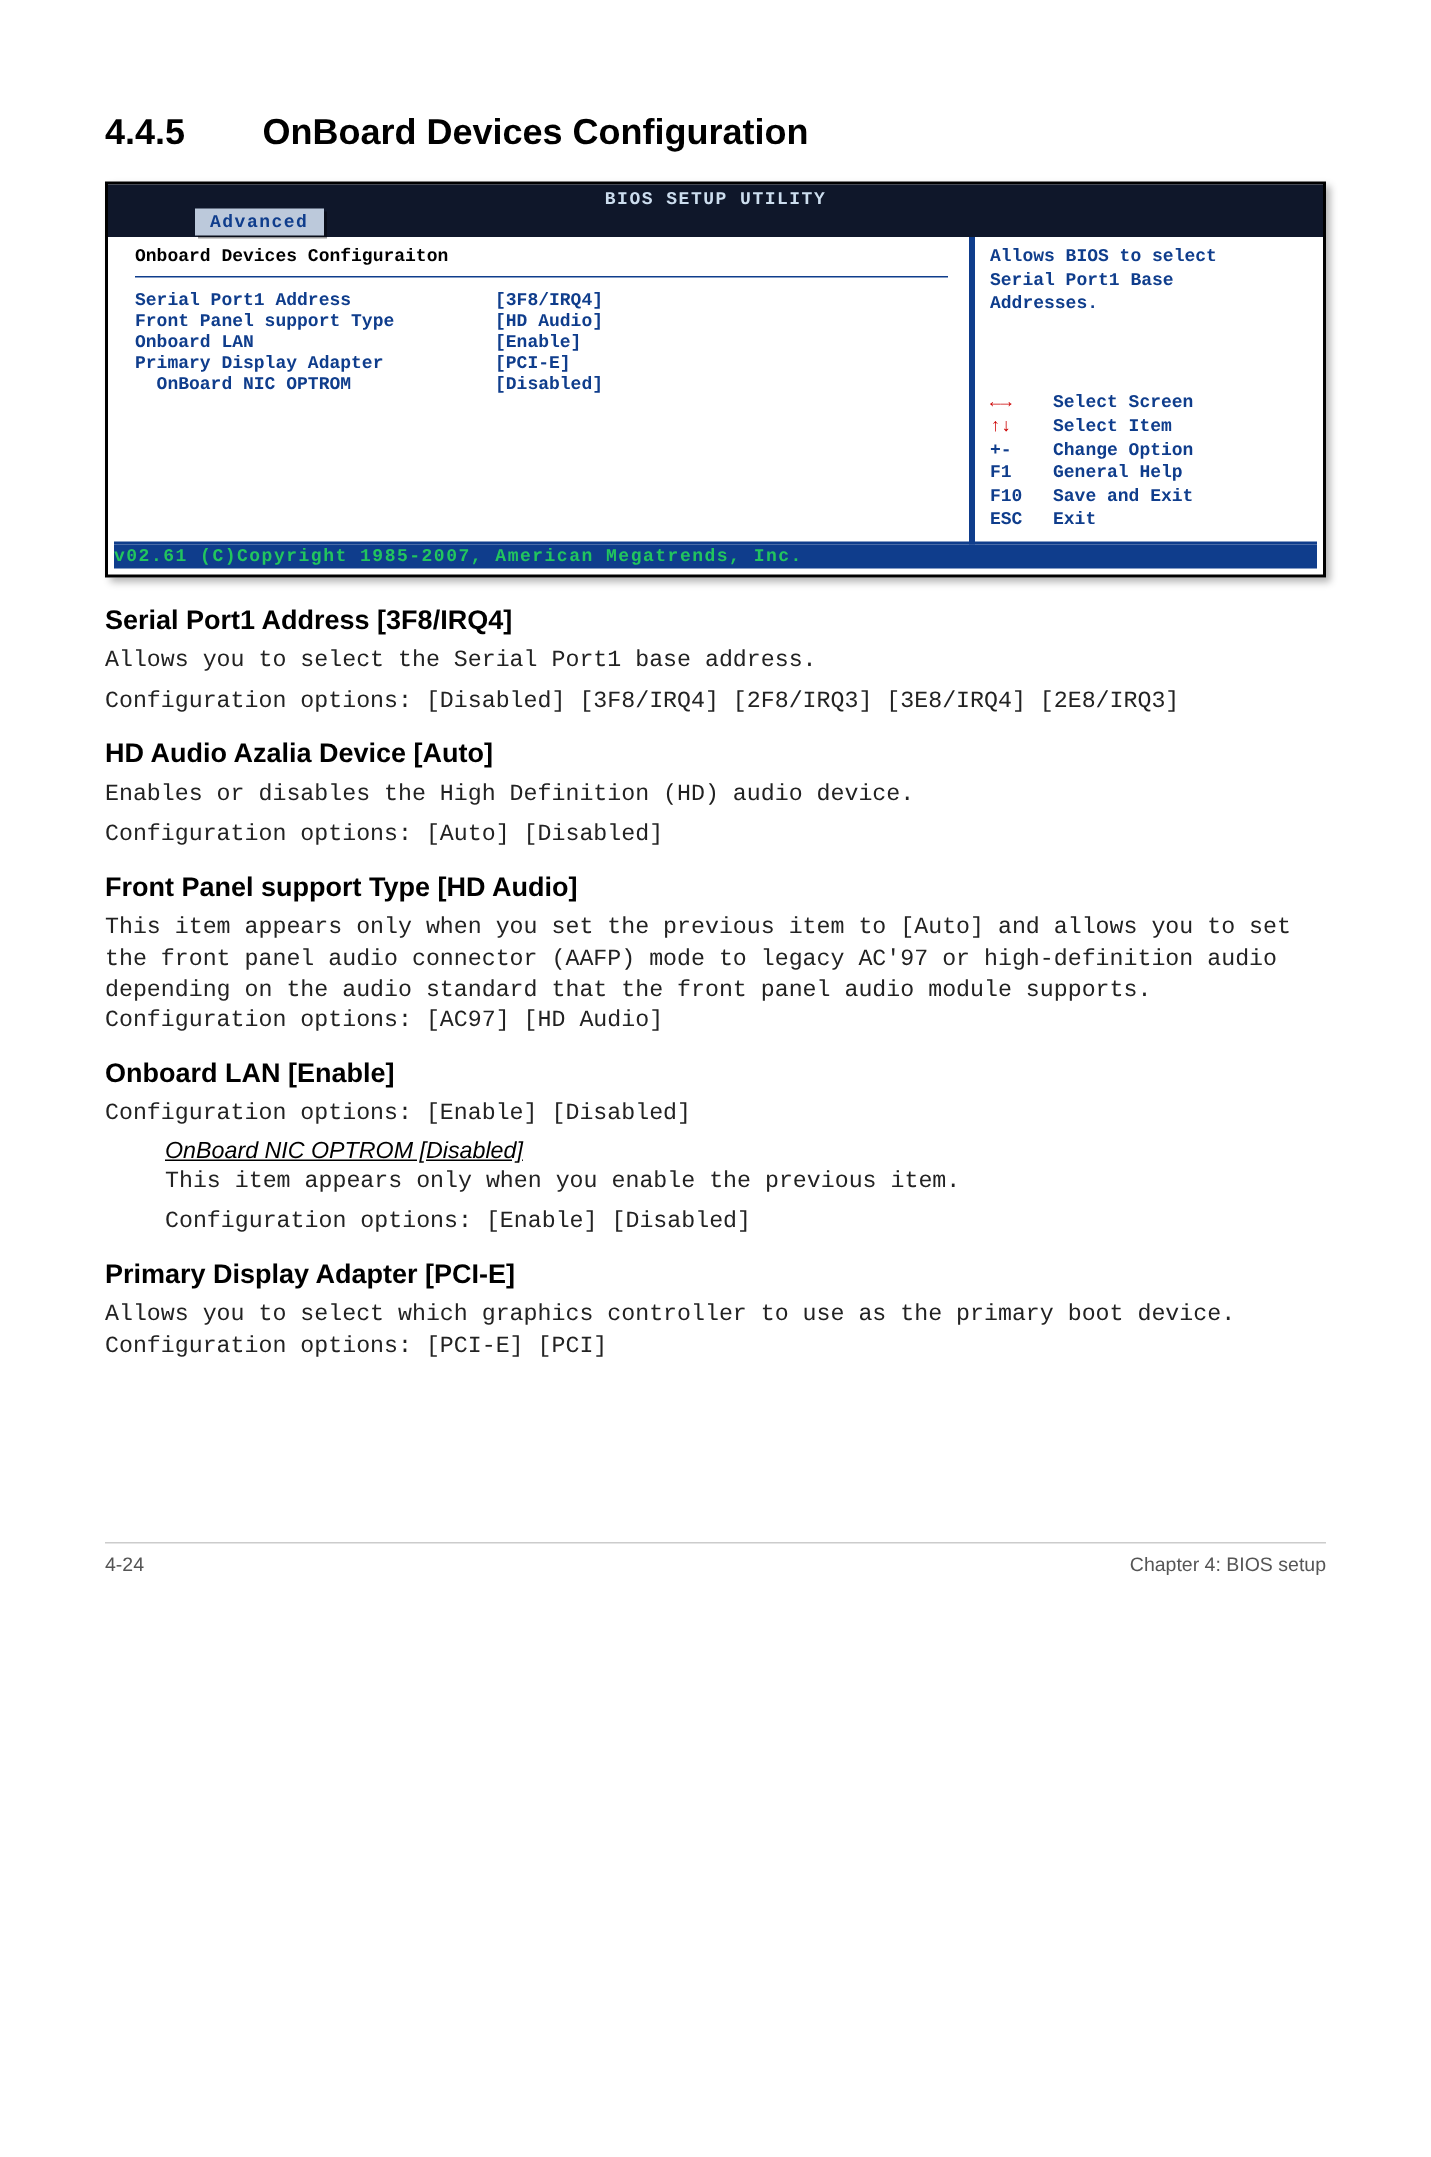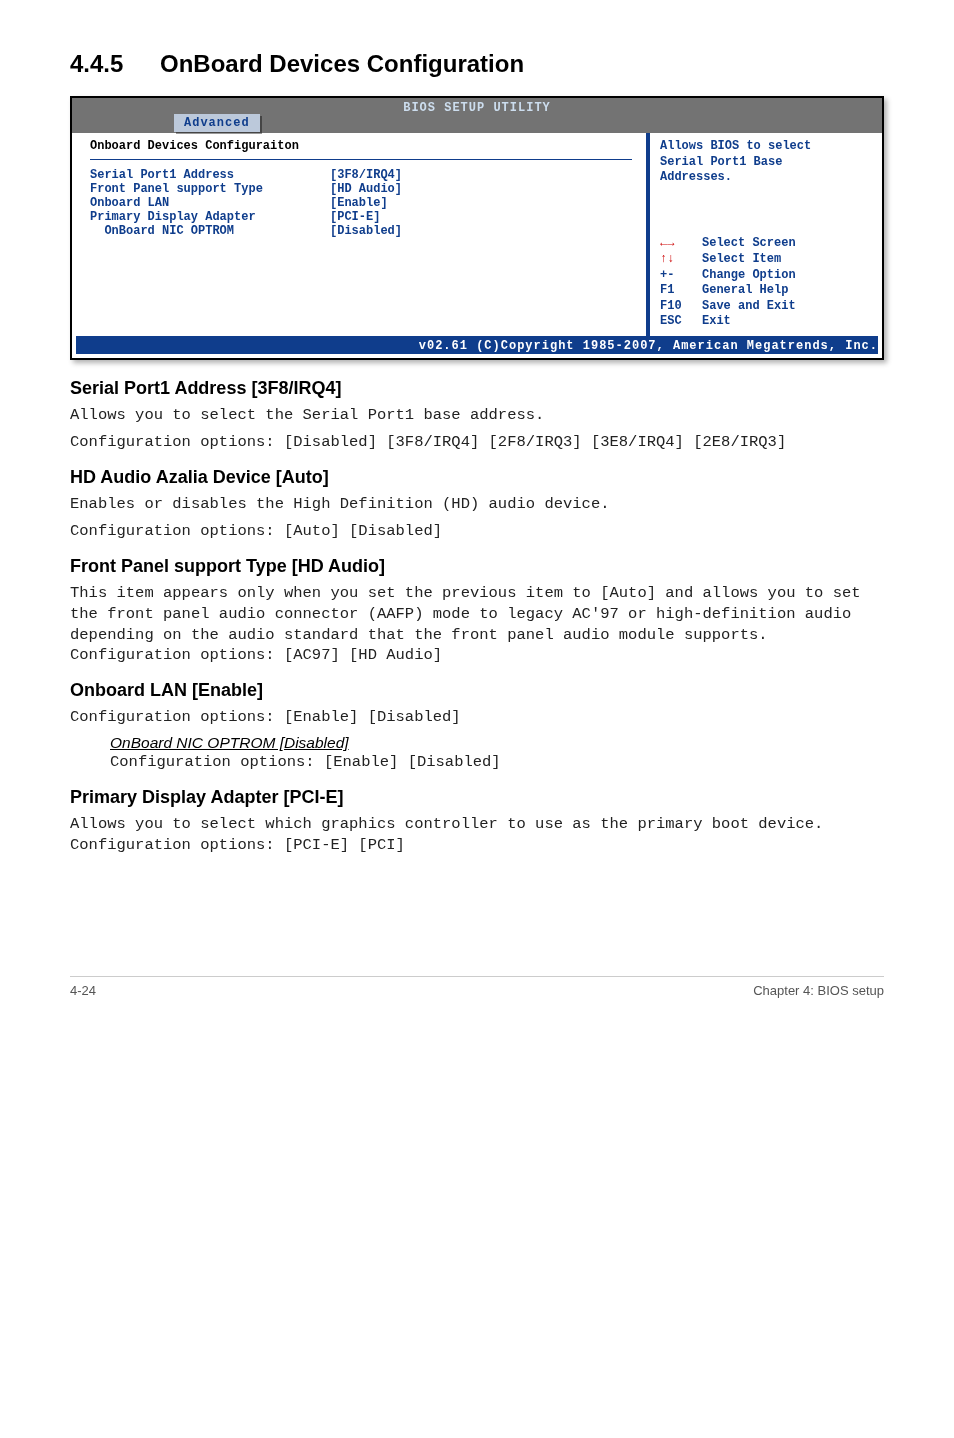--- a/index.html
+++ b/index.html
@@ -10,48 +10,48 @@
     body {
       font-family: Arial, Helvetica, sans-serif;
       background: #fff;
       padding: 50px 70px;
       width: 954px;
     }
     .section-heading {
       font-size: 24px;
       font-weight: bold;
       display: flex;
-      gap: 30px;
+      gap: 45px;
       margin-bottom: 18px;
+      margin-top: 25px;
     }
     .section-num {
       min-width: 60px;
     }
     .bios-box {
       border: 2px solid black;
       box-shadow: 3px 3px 5px rgba(0,0,0,0.3);
       font-family: "Courier New", monospace;
       font-size: 12px;
       font-weight: bold;
       background: #fff;
       margin-bottom: 18px;
     }
     .bios-title-bar {
-      background: #737373;
+      background: #0f172a;
       color: #cde;
       text-align: center;
       padding: 3px 0 1px 0;
       position: relative;
       letter-spacing: 1px;
     }
     .bios-tabs {
       display: flex;
       padding-left: 58px;
       margin-top: -1px;
-      margin-left: 44px;
     }
     .bios-tab {
       background: #bcc9db;
       color: #0f3d8c;
       padding: 2px 10px;
       box-shadow: 2px 2px 0 rgba(0,0,0,0.4);
     }
     .bios-body {
       display: flex;
       background: #fff;
@@ -107,22 +107,22 @@
     }
     .bios-key-k {
       width: 42px;
       white-space: pre;
     }
     .nav-arrows {
       color: #c00;
     }
     .bios-footer {
       background: #0f3d8c;
-      color: #ffffff;
-      text-align: right;
+      color: #22c55e;
+      text-align: left;
       padding: 1px 0;
       letter-spacing: 1px;
       margin: 0 4px 4px 4px;
     }
     .subheading {
       font-size: 18px;
       font-weight: bold;
       margin-top: 14px;
       margin-bottom: 6px;
     }
@@ -239,20 +239,21 @@
 <div class="para">Enables or disables the High Definition (HD) audio device.</div>
 <div class="para">Configuration options: [Auto] [Disabled]</div>
 
 <div class="subheading">Front Panel support Type [HD Audio]</div>
 <div class="para">This item appears only when you set the previous item to [Auto] and allows you to set the front panel audio connector (AAFP) mode to legacy AC'97 or high-definition audio depending on the audio standard that the front panel audio module supports. Configuration options: [AC97] [HD Audio]</div>
 
 <div class="subheading">Onboard LAN [Enable]</div>
 <div class="para">Configuration options: [Enable] [Disabled]</div>
 <div class="indent">
   <div class="underline-italic">OnBoard NIC OPTROM [Disabled]</div>
+  <div class="para">This item appears only when you enable the previous item.</div>
   <div class="para">Configuration options: [Enable] [Disabled]</div>
 </div>
 
 <div class="subheading">Primary Display Adapter [PCI-E]</div>
 <div class="para">Allows you to select which graphics controller to use as the primary boot device. Configuration options: [PCI-E] [PCI]</div>
 
 <div class="footer-row">
   <span>4-24</span>
   <span>Chapter 4: BIOS setup</span>
 </div>

